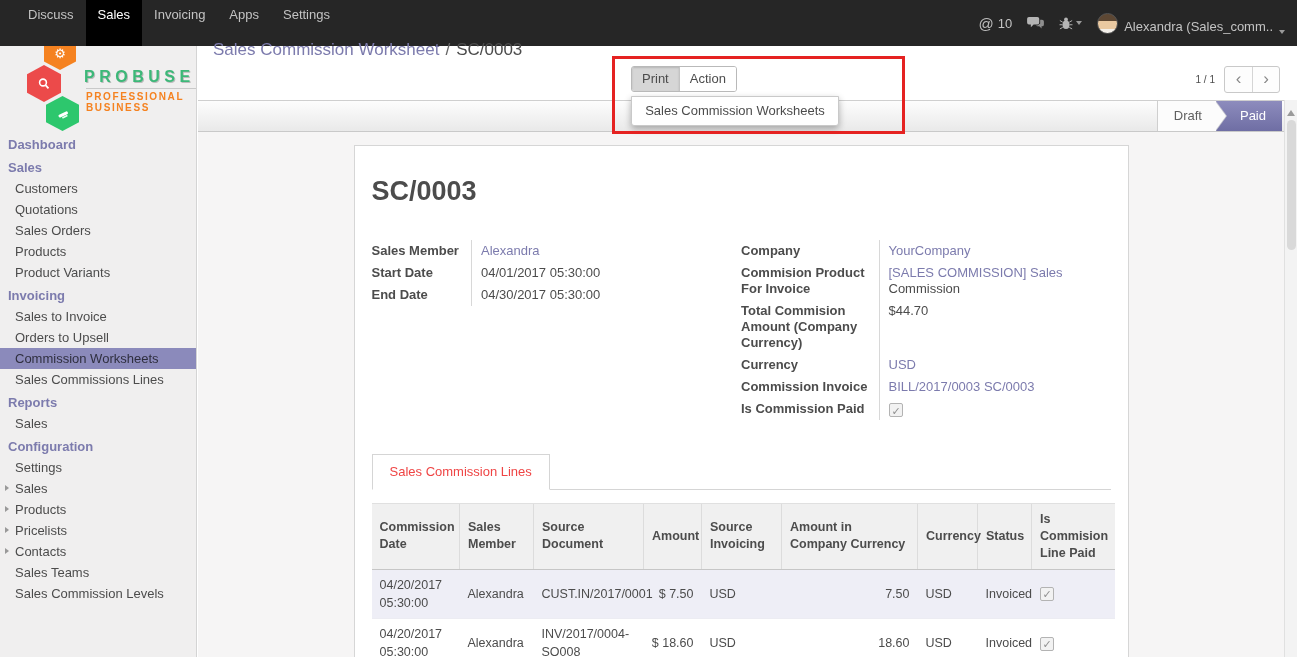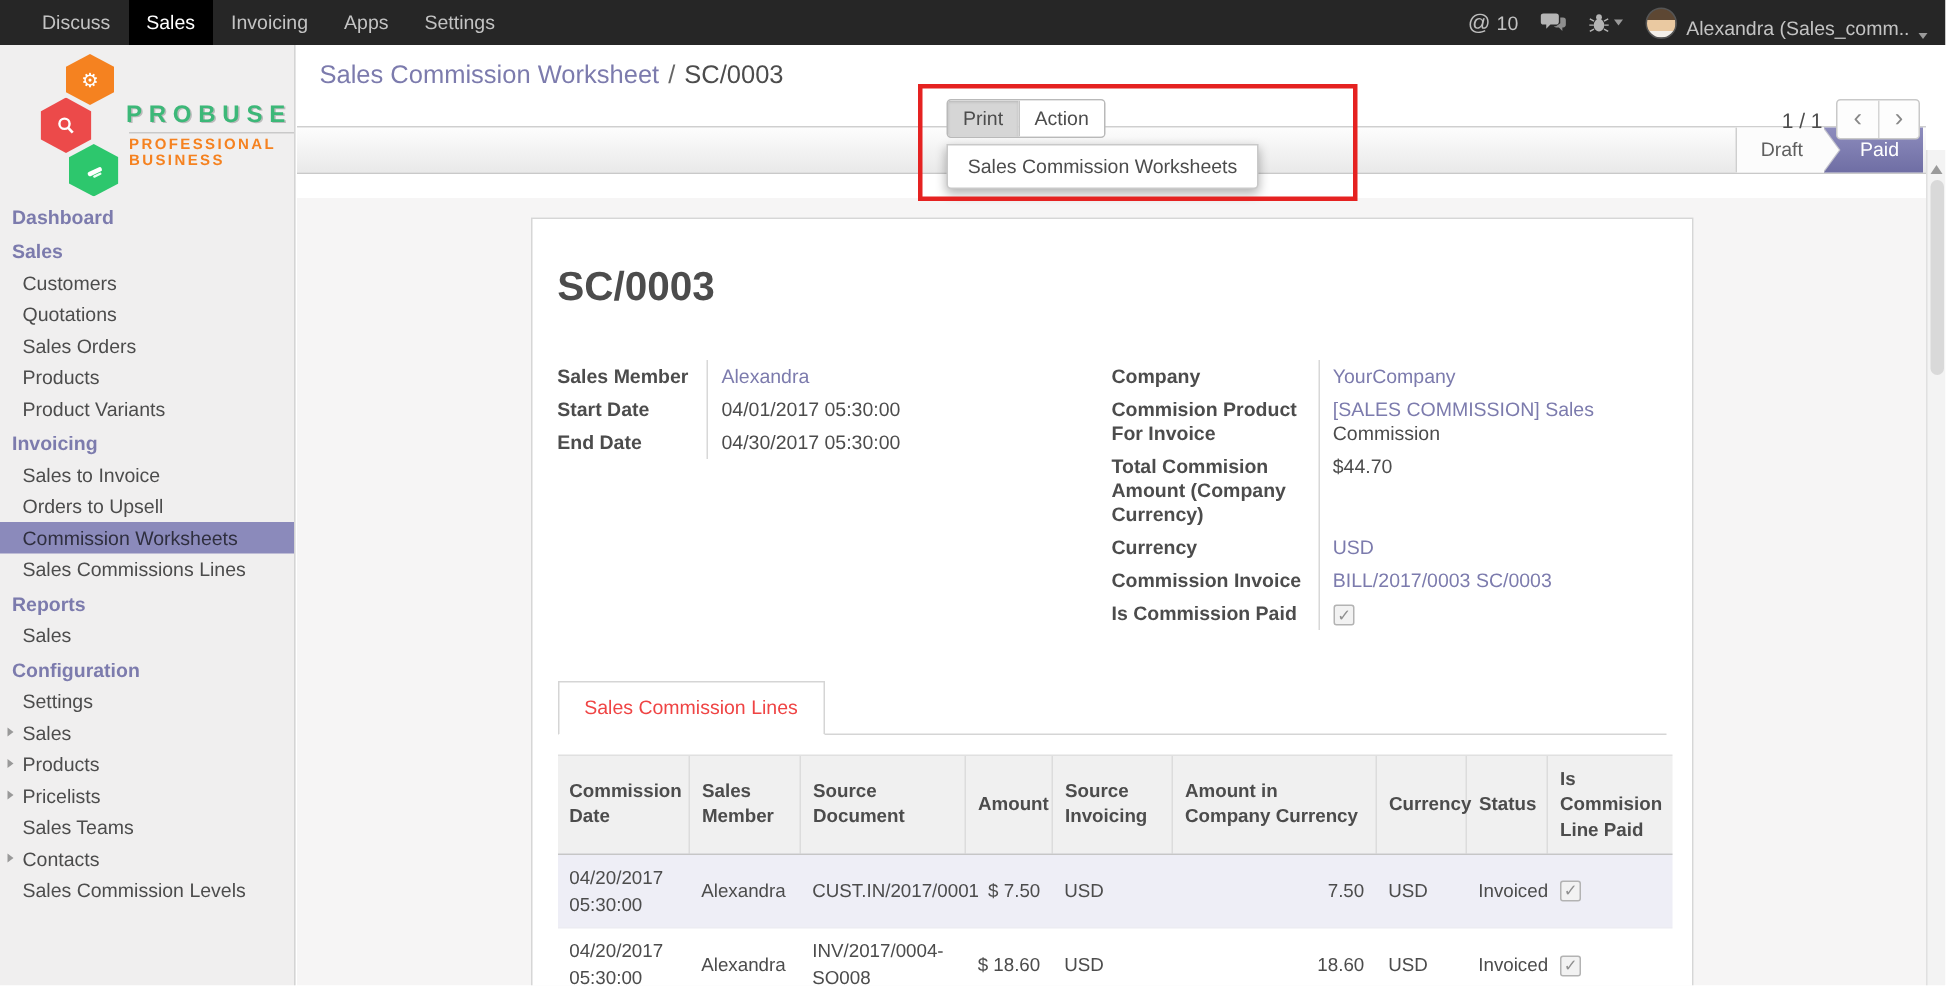--- a/index.html
+++ b/index.html
@@ -1,21 +1,21 @@
 <!DOCTYPE html>
 <html><head>
 <meta charset="utf-8">
 <style>
   * { box-sizing: border-box; margin: 0; padding: 0; }
   body {
     width: 1297px; height: 657px; position: relative; overflow: hidden;
     font-family: "Liberation Sans", sans-serif; background: #fff; font-size: 13px;
   }
   
-  .topbar { position: absolute; top:0; left:0; right:0; height:30px; background:#262626;
+  .topbar { position: absolute; top:0; left:0; right:0; height:46px; background:#262626;
     display:flex; align-items:stretch; color:#c3c3c3; z-index:10; }
   .topbar-menus { display:flex; padding-left:16px; }
   .menu-item { line-height:30px; padding:0 12px; cursor:pointer; }
   .menu-item.active { background:#000; color:#fff; }
   .topbar-right { margin-left:auto; display:flex; align-items:center; gap:15px; padding-right:12px; }
   .mention { display:flex; align-items:center; gap:4px; }
   .mention-at { font-size:15px; color:#bdbdbd; }
   .icon-btn { display:flex; align-items:center; gap:3px; cursor:pointer; }
   .caret { display:inline-block; width:0; height:0; border-left:3.5px solid transparent;
     border-right:3.5px solid transparent; border-top:4px solid #9a9a9a; }
@@ -50,29 +50,29 @@
     border:1px solid #b9b9b9; border-radius:3px; overflow:hidden; }
   .btn { font-size:13px; color:#4c4c4c; padding:0 10px; line-height:24px; background:#fff;
     display:flex; align-items:center; gap:5px; cursor:pointer;flex-direction:column; }
   .btn .caret { border-top-color:#555; }
   .btn-print { background:#d6d6d6; box-shadow:inset 0 1px 2px rgba(0,0,0,.15); }
   .btn-action { border-left:1px solid #c4c4c4; }
   .dropdown { position:absolute; left:631px; top:96px; width:208px; background:#fff; z-index:40;
     border:1px solid #c9c9c9; border-radius:0 0 3px 3px; box-shadow:0 3px 7px rgba(0,0,0,.3); }
   .dropdown-item { line-height:28px; text-align:center; font-size:13px; color:#4c4c4c; cursor:pointer; }
   .pager { position:absolute; top:66px; right:17px; display:flex; align-items:center; gap:9px; z-index:11; }
-  .pager-count { font-size:14px; color:#4c4c4c; }
+  .pager-count { font-size:10px; color:#4c4c4c; }
   .pager-btns { display:flex; border:1px solid #c9c9c9; border-radius:3px; background:#fdfdfd; }
   .pager-btn { width:27px; height:25px; text-align:center; line-height:23px; font-size:17px;
     color:#888; cursor:pointer; }
   .pager-btn + .pager-btn { border-left:1px solid #d5d5d5; }
   .annotation-box { position:absolute; left:612px; top:56px; width:293px; height:78px;
     border:3px solid #e52221; z-index:50; pointer-events:none; }
   
-  .status-band { position:absolute; top:84px; left:198px; right:13px; height:32px;
+  .status-band { position:absolute; top:100px; left:198px; right:13px; height:32px;
     background:linear-gradient(#fdfdfd,#e9e9e9); border-top:1px solid #cfcfcf; border-bottom:1px solid #c9c9c9; }
   .statusbar { position:absolute; right:2px; top:0; bottom:0; display:flex; }
   .state { line-height:30px; font-size:13px; position:relative; }
   .state-draft { background:#fcfcfc; color:#5f5f5f; padding:0 14px 0 16px; border-left:1px solid #cfcfcf; }
   .state-draft::before { content:''; position:absolute; left:100%; top:0; z-index:2;
     border-top:15px solid transparent; border-bottom:15px solid transparent; border-left:11px solid #c3c3cd; }
   .state-draft::after { content:''; position:absolute; left:calc(100% - 1px); top:0; z-index:3;
     border-top:15px solid transparent; border-bottom:15px solid transparent; border-left:11px solid #fcfcfc; }
   .state-paid { background:linear-gradient(#8d8cbd,#6f6ea4); color:#fff; padding:0 16px 0 24px; }
   
@@ -186,22 +186,22 @@
     <div class="side-item">Orders to Upsell</div>
     <div class="side-item selected">Commission Worksheets</div>
     <div class="side-item">Sales Commissions Lines</div>
     <div class="side-header">Reports</div>
     <div class="side-item">Sales</div>
     <div class="side-header">Configuration</div>
     <div class="side-item">Settings</div>
     <div class="side-item expandable">Sales</div>
     <div class="side-item expandable">Products</div>
     <div class="side-item expandable">Pricelists</div>
+    <div class="side-item expandable">Contacts</div>
     <div class="side-item">Sales Teams</div>
-    <div class="side-item expandable">Contacts</div>
     <div class="side-item">Sales Commission Levels</div>
   </div>
 </div>
 
 <div class="control-panel"></div>
 <div class="breadcrumb">
   <span class="bc-link">Sales Commission Worksheet</span><span class="bc-sep">/</span><span>SC/0003</span>
 </div>
 
 <div class="btn-group">

